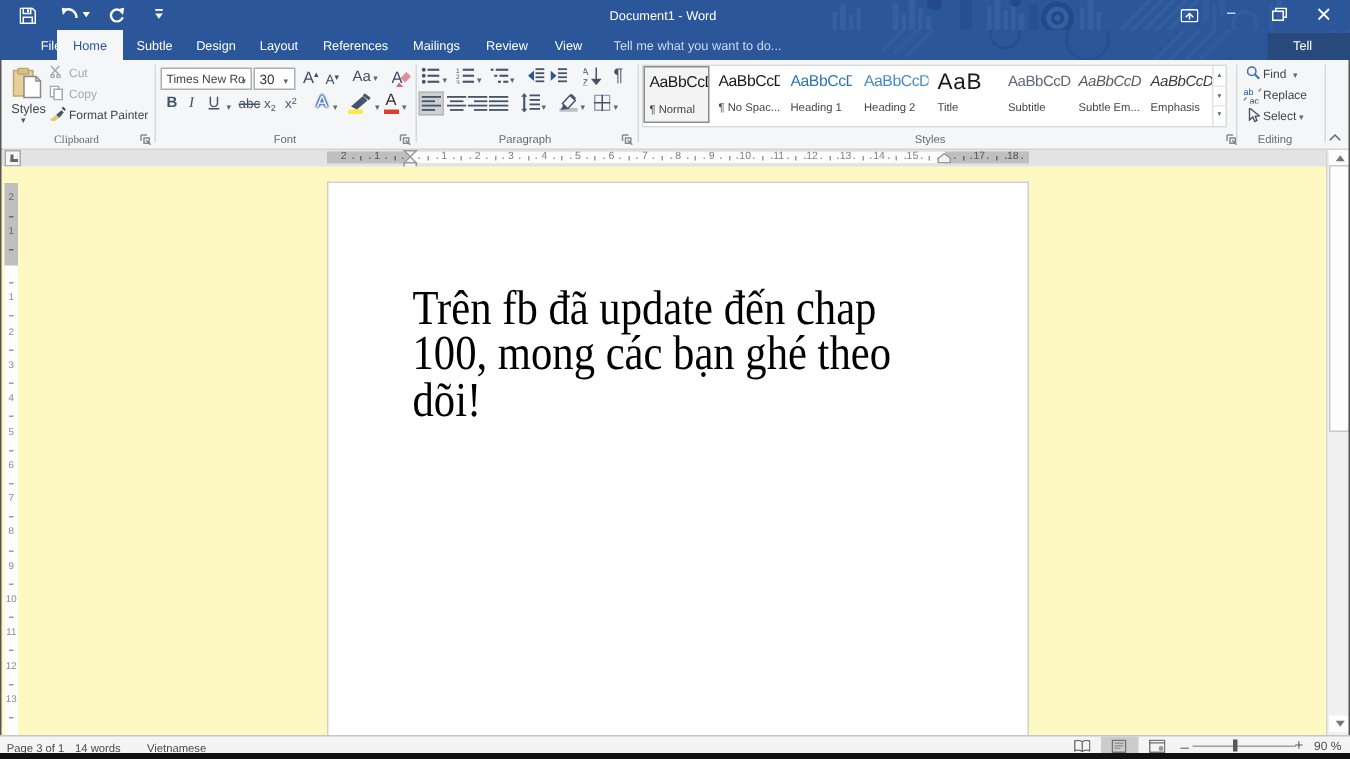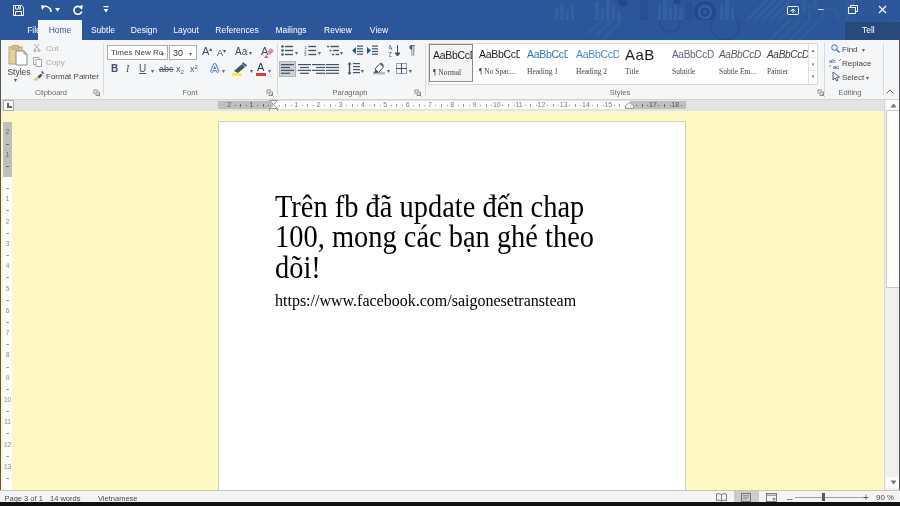--- a/index.html
+++ b/index.html
@@ -16,21 +16,21 @@
 #tab-home { background:#f5f6f7; color:#2b579a; }
 
 #ribbon { left:0; top:40px; width:900px; height:60px; background:#f5f6f7; border-bottom:1px solid #d2d3d4; }
 .gsep { position:absolute; top:3px; width:1px; height:52px; background:#d8d9da; }
 .glabel { position:absolute; top:48px; font-size:7.5px; color:#6a6a6a; text-align:center; }
 .launch { position:absolute; top:48px; width:8px; height:8px; color:#8a8a8a; font-size:7px; }
 .ricon { position:absolute; color:#44546a; }
 .rtext { position:absolute; font-size:8px; color:#444; }
 .scard { position:absolute; top:4px; height:38px; overflow:hidden; }
 .sprev { position:absolute; top:4px; left:3px; right:0; font-size:10.5px; letter-spacing:-0.3px; white-space:nowrap; }
-.slab { position:absolute; top:23px; left:3px; right:10px; font-size:7.5px; color:#454545; white-space:nowrap;font-family:Liberation Serif, serif; }
+.slab { position:absolute; top:23px; left:3px; right:10px; font-size:7.5px; color:#454545; white-space:nowrap; }
 
 
 #rulerrow { left:0; top:100px; width:900px; height:11px; background:#e3e3e3; }
 
 #docarea { left:0; top:111px; width:884px; height:379px; background:#fef9c3; overflow:hidden; }
 #page { position:absolute; left:218px; top:10px; width:468px; height:369px; background:#ffffff; border:1px solid #d0d0d0; border-bottom:none; }
 .dtext { position:absolute; font-family:"Liberation Serif", serif; color:#000; white-space:pre; }
 
 #statusbar { left:0; top:490px; width:900px; height:12px; background:#f4f4f4; border-top:1px solid #c6c6c6; font-size:7.5px; color:#4a4a4a; }
 #blackstrip { left:0; top:502px; width:900px; height:4px; background:#111; }
@@ -97,20 +97,21 @@
         <path d="M0 0 h5 L2.5 3.5 z" fill="#fff"></path>
       </svg>
     <svg class="abs" style="left:72px;top:5px" width="11" height="10" viewBox="0 0 11 10">
         <path fill="none" stroke="#fff" stroke-width="1.6" d="M9.5 3.5 A4 4 0 1 0 9.8 6.5"></path>
         <path fill="#fff" d="M10.8 0 l-4 1.2 L10 5 z"></path>
       </svg>
     <svg class="abs" style="left:103px;top:6px" width="6" height="8" viewBox="0 0 6 8">
         <rect x="0.5" y="0" width="5" height="1.2" fill="#fff"></rect>
         <path d="M0.5 3 h5 L3 6.5 z" fill="#fff"></path>
       </svg>
+    <div id="title-text" class="abs">Document1 - Word</div>
     <svg class="abs" style="left:787px;top:6px" width="12" height="9" viewBox="0 0 12 9">
         <rect x="0.5" y="0.5" width="11" height="8" rx="1" fill="none" stroke="#fff"></rect>
         <path d="M3.5 5.5 L6 3 L8.5 5.5" stroke="#fff" fill="none"></path>
         <path d="M6 3.2 V7" stroke="#fff"></path>
       </svg>
     <div class="abs" style="left:818px;top:3px;color:#fff;font-size:10px">–</div>
     <svg class="abs" style="left:848px;top:5px" width="10" height="9" viewBox="0 0 10 9">
         <rect x="0.5" y="2.5" width="7" height="6" fill="none" stroke="#fff"></rect>
         <path d="M2.5 2.5 v-2 h7 v6 h-2" fill="none" stroke="#fff"></path>
       </svg>
@@ -137,20 +138,21 @@
     <div class="tab" style="left:84px;width:38px;">Subtle</div>
     <div class="tab" style="left:124px;width:40px;">Design</div>
     <div class="tab" style="left:166px;width:40px;">Layout</div>
     <div class="tab" style="left:208px;width:58px;">References</div>
     <div class="tab" style="left:268px;width:46px;">Mailings</div>
     <div class="tab" style="left:316px;width:44px;">Review</div>
     <div class="tab" style="left:362px;width:34px;">View</div>
     <svg class="abs" style="left:399px;top:25px" width="9" height="11" viewBox="0 0 9 11">
         <path fill="none" stroke="#dce6f4" d="M4.5 1 a3 3 0 0 1 3 3 q0 1.5 -1.2 2.5 l0 1.2 h-3.6 l0 -1.2 q-1.2 -1 -1.2 -2.5 a3 3 0 0 1 3 -3 z M3 9.5 h3 M3.5 10.7 h2"></path>
       </svg>
+    <div class="tab" style="left:409px;width:140px;text-align:left;color:#cdd9ec;font-size:8.5px;">Tell me what you want to do...</div>
     <svg class="abs" style="left:851px;top:24px" width="11" height="11" viewBox="0 0 11 11">
         <g fill="none" stroke="#fff" stroke-width="1.1">
           <circle cx="4.5" cy="3.2" r="2.2"></circle>
           <path d="M1 10.5 q0.3 -4 3.5 -4 q3.2 0 3.5 4"></path>
           <path d="M8.2 2 l0 4 M6.2 4 l4 0" stroke-width="1.2"></path>
         </g>
       </svg>
     <div class="tab" style="left:862px;width:34px;text-align:left;">Tell</div>
   </div>
   <div id="ribbon" class="abs">
@@ -177,21 +179,21 @@
           <rect x="3" y="2.5" width="5.5" height="7"></rect>
         </g>
       </svg>
     <div class="rtext" style="left:46px;top:18px;color:#a9a9a9;">Copy</div>
     <svg class="abs" style="left:33px;top:31px" width="11" height="10" viewBox="0 0 11 10">
         <path d="M0 9 l4.5-3.5 2 2 L3 10 z" fill="#e3c874"></path>
         <path d="M4.5 5.5 L8 2.5 l1.5 1.5 -3 3.5 z" fill="#44546a"></path>
         <path d="M8.5 0.5 l2 2" stroke="#44546a" stroke-width="1.4"></path>
       </svg>
     <div class="rtext" style="left:46px;top:32px;">Format Painter</div>
-    <div class="glabel" style="left:14px;width:74px;">Clipboard</div>
+    <div class="glabel" style="left:14px;width:74px;font-family:Liberation Serif, serif;">Clipboard</div>
     <svg class="launch" style="left:93px;top:49px" width="8" height="8" viewBox="0 0 8 8">
         <path d="M1 1 h4 M1 1 v4 M3 3 h3.5 v3.5 h-3.5 z M4.5 4.5 l3 3" stroke="#8a8a8a" fill="none"></path>
       </svg>
     <div class="gsep" style="left:103px;"></div>
 
     <div class="abs" style="left:107px;top:5px;width:61px;height:15px;background:#fff;border:1px solid #aeaeae;font-size:8px;color:#444;line-height:14px;padding-left:3px;white-space:nowrap;overflow:hidden;">Times New Ro</div>
     <div class="abs" style="left:161px;top:10px;font-size:6px;color:#666;">▾</div>
     <div class="abs" style="left:169px;top:5px;width:28px;height:15px;background:#fff;border:1px solid #aeaeae;font-size:9px;color:#333;line-height:14px;padding-left:3px;white-space:nowrap;overflow:hidden;">30</div>
     <div class="abs" style="left:189px;top:10px;font-size:6px;color:#666;">▾</div>
     <div class="ricon" style="left:202px;top:5px;font-size:11px;color:#3f4c63;">A<span style="font-size:6px;vertical-align:4px;">▴</span></div>
@@ -374,21 +376,21 @@
     <div class="scard" style="left:669px;width:46px;">
         <div class="sprev" style="color:#64647a;font-size:10px;top:5px;">AaBbCcD</div>
         <div class="slab">Subtitle</div>
       </div>
     <div class="scard" style="left:716px;width:47px;">
         <div class="sprev" style="color:#5a5a5a;font-style:italic;font-size:10px;top:5px;">AaBbCcD</div>
         <div class="slab">Subtle Em...</div>
       </div>
     <div class="scard" style="left:764px;width:44px;">
         <div class="sprev" style="color:#3a3a3a;font-style:italic;font-size:10px;top:5px;">AaBbCcD</div>
-        <div class="slab">Painter</div>
+        <div class="slab">Emphasis</div>
       </div>
     <div class="abs" style="left:808px;top:4px;width:9px;height:40px;border-left:1px solid #e0e0e0;">
       <div style="height:13px;text-align:center;font-size:5px;color:#666;line-height:13px;">▴</div>
       <div style="height:13px;text-align:center;font-size:5px;color:#666;line-height:13px;border-top:1px solid #e8e8e8;">▾</div>
       <div style="height:13px;text-align:center;font-size:5px;color:#666;line-height:11px;border-top:1px solid #e8e8e8;">▾</div>
     </div>
     <div class="glabel" style="left:580px;width:80px;">Styles</div>
     <svg class="launch" style="left:817px;top:49px" width="8" height="8" viewBox="0 0 8 8">
         <path d="M1 1 h4 M1 1 v4 M3 3 h3.5 v3.5 h-3.5 z M4.5 4.5 l3 3" stroke="#8a8a8a" fill="none"></path>
       </svg>
@@ -546,21 +548,20 @@
         <div style="position: absolute; left: 6px; width: 3px; height: 1px; background: rgb(154, 154, 154); top: 210.95px;"></div>
         <div style="position: absolute; left: 6px; width: 3px; height: 1px; background: rgb(154, 154, 154); top: 233.25px;"></div>
         <div style="position: absolute; left: 6px; width: 3px; height: 1px; background: rgb(154, 154, 154); top: 255.55px;"></div>
         <div style="position: absolute; left: 6px; width: 3px; height: 1px; background: rgb(154, 154, 154); top: 277.85px;"></div>
         <div style="position: absolute; left: 6px; width: 3px; height: 1px; background: rgb(154, 154, 154); top: 300.15px;"></div>
         <div style="position: absolute; left: 6px; width: 3px; height: 1px; background: rgb(154, 154, 154); top: 322.45px;"></div>
         <div style="position: absolute; left: 6px; width: 3px; height: 1px; background: rgb(154, 154, 154); top: 344.75px;"></div>
         <div style="position: absolute; left: 6px; width: 3px; height: 1px; background: rgb(154, 154, 154); top: 367.05px;"></div>
       </div>
     <div class="dtext" style="left:275px;top:79.5px;font-size:32.5px;line-height:30.5px;transform:scaleX(0.875);transform-origin:0 0;">Trên fb đã update đến chap<br>100, mong các bạn ghé theo<br>dõi!</div>
-    <div class="dtext" style="left:275px;top:182px;font-size:16px;line-height:16px;">https://www.facebook.com/saigonesetransteam</div>
   </div>
   <div id="scrollcol" class="abs" style="left:884px;top:100px;width:16px;height:390px;background:#f0f0f0;border-left:1px solid #d5d5d5;">
     <div class="abs" style="left:1px;top:0px;width:14px;height:10px;background:#fdfdfd;text-align:center;">
         <svg width="7" height="5" viewBox="0 0 7 5" style="display:block;margin:2.5px auto 0;">
           <path d="M0.5 4.5 L3.5 0.5 L6.5 4.5 z" fill="#777"></path>
         </svg>
       </div>
     <div class="abs" style="left:1px;top:10px;width:14px;height:178px;background:#fdfdfd;border:1px solid #c9c9c9;"></div>
     <div class="abs" style="left:1px;top:377px;width:14px;height:11px;background:#fdfdfd;text-align:center;">
         <svg width="7" height="5" viewBox="0 0 7 5" style="display:block;margin:3px auto 0;">

